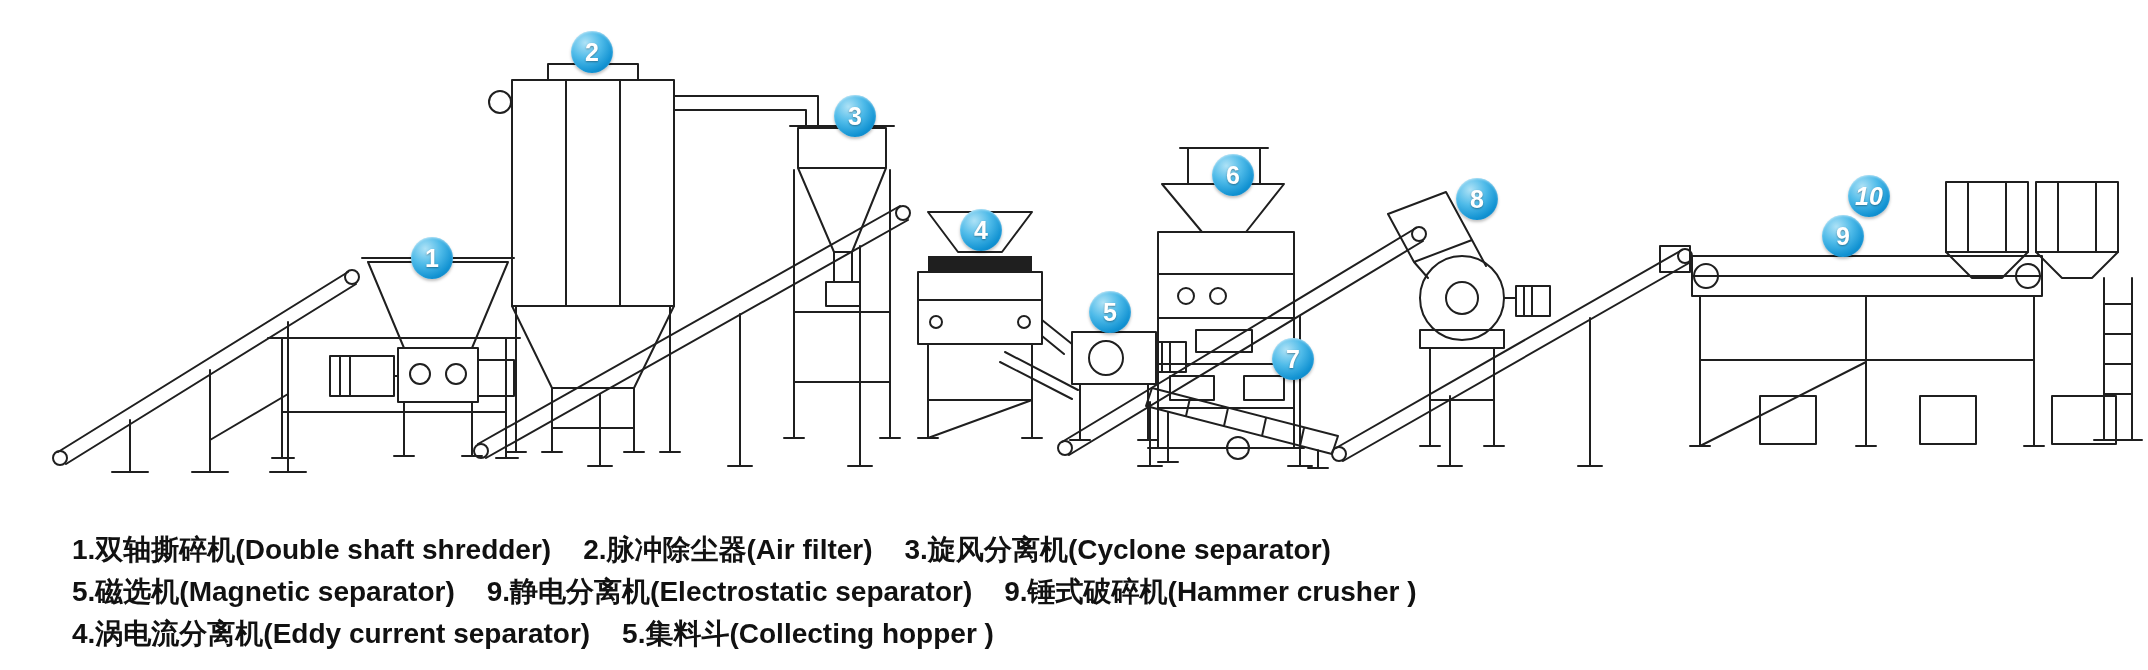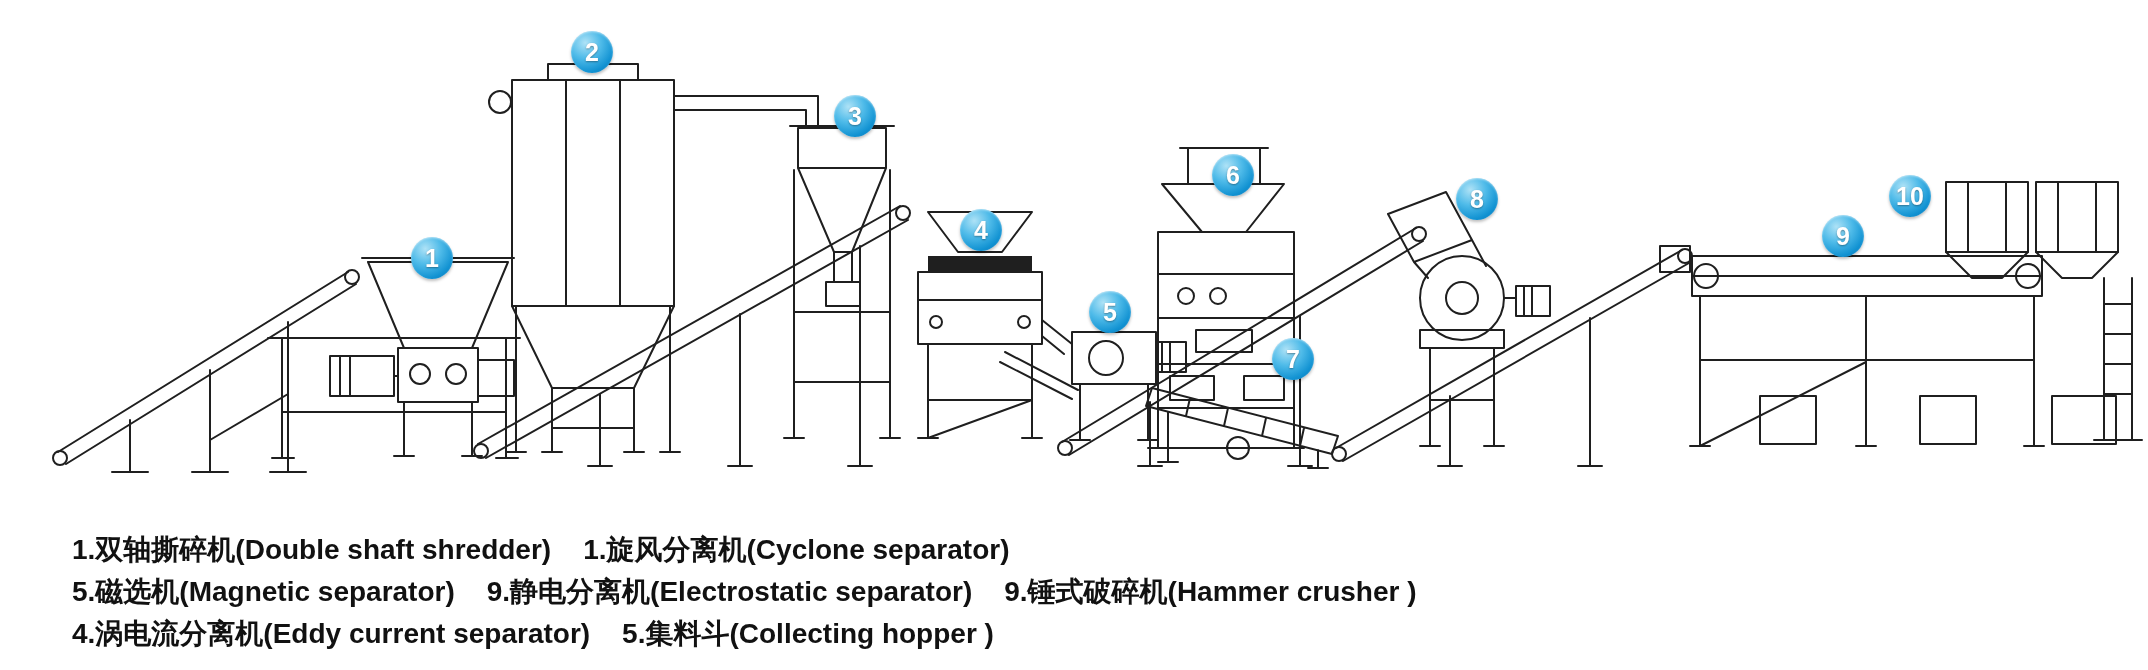--- a/index.html
+++ b/index.html
@@ -152,26 +152,27 @@
 
   <div class="badge" style="left:432px; top:258px;">1</div>
   <div class="badge" style="left:592px; top:52px;">2</div>
   <div class="badge" style="left:855px; top:116px;">3</div>
   <div class="badge" style="left:981px; top:230px;">4</div>
   <div class="badge" style="left:1110px; top:312px;">5</div>
   <div class="badge" style="left:1233px; top:175px;">6</div>
   <div class="badge" style="left:1293px; top:359px;">7</div>
   <div class="badge" style="left:1477px; top:199px;">8</div>
   <div class="badge" style="left:1843px; top:236px;">9</div>
-  <div class="badge" style="left:1910px; top:196px;">10</div>
+  <div class="badge" style="left:1869px; top:196px;font-style:italic;">10</div>
 
   <div class="legend">
     <p class="legend-line">
       <span>1.双轴撕碎机(Double shaft shredder)</span>
-      <span>1.旋风分离机(Cyclone separator)</span>
+      <span>2.脉冲除尘器(Air filter)</span>
+      <span>3.旋风分离机(Cyclone separator)</span>
     </p>
     <p class="legend-line">
       <span>5.磁选机(Magnetic separator)</span>
       <span>9.静电分离机(Electrostatic separator)</span>
       <span>9.锤式破碎机(Hammer crusher )</span>
     </p>
     <p class="legend-line">
       <span>4.涡电流分离机(Eddy current separator)</span>
       <span>5.集料斗(Collecting hopper )</span>
     </p>

